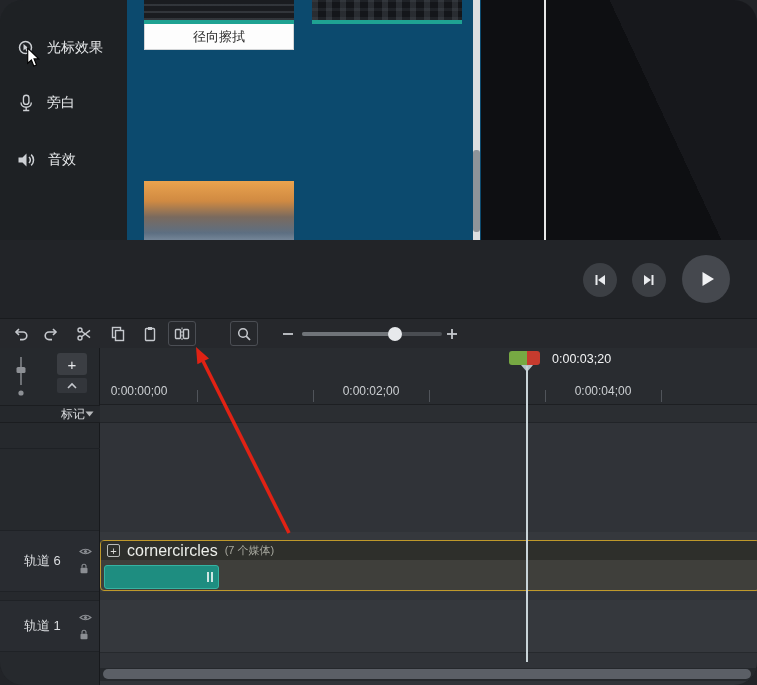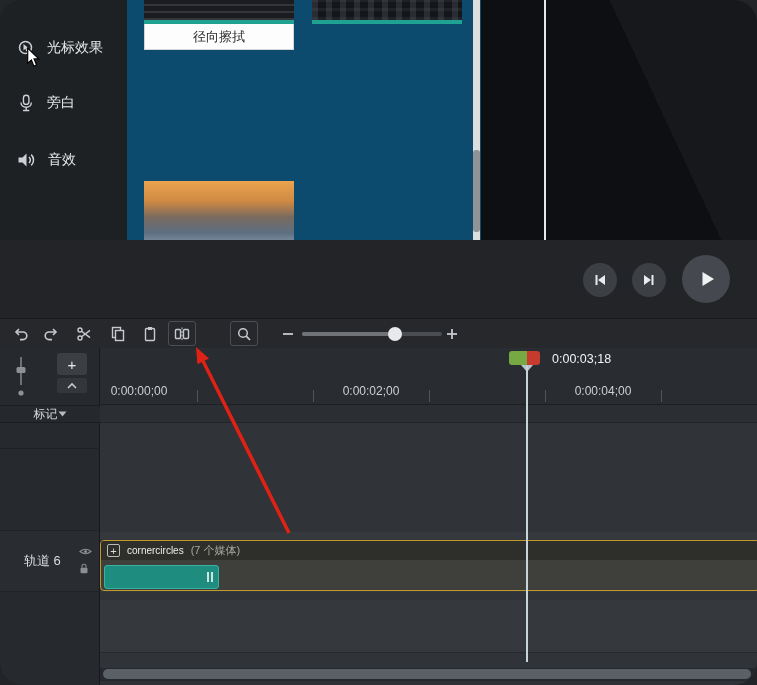--- a/index.html
+++ b/index.html
@@ -52,21 +52,21 @@
   #tb-slider-thumb{position:absolute;left:86px;top:-5px;width:14px;height:14px;border-radius:50%;background:#e7e9ec;cursor:pointer;}
 
   
   #tl-left{left:0;top:348px;width:100px;height:337px;background:#26292d;border-right:1px solid #17191c;box-sizing:border-box;}
   #add-track-btn{position:absolute;left:57px;top:5px;width:30px;height:22px;background:#3b3e43;border-radius:3px;
                  color:#e8eaec;font-size:15px;display:flex;align-items:center;justify-content:center;cursor:pointer;}
   #collapse-btn{position:absolute;left:57px;top:30px;width:30px;height:15px;background:#33363b;border-radius:2px;
                 display:flex;align-items:center;justify-content:center;cursor:pointer;}
   #marker-row{position:absolute;left:0;top:57px;width:100px;height:18px;background:#25282c;
               border-top:1px solid #1b1d20;border-bottom:1px solid #1b1d20;box-sizing:border-box;
-              display:flex;align-items:center;color:#d9dbde;font-size:12px;padding:0 6px;justify-content:center;}
+              display:flex;align-items:center;color:#d9dbde;font-size:12px;padding:0 6px;justify-content:flex-end;}
   .tl-hline{position:absolute;left:0;width:100px;height:1px;background:#1e2125;}
   .track-header{position:absolute;left:0;width:99px;background:#292c31;border-top:1px solid #1f2226;
                 border-bottom:1px solid #1f2226;box-sizing:border-box;color:#dcdee1;font-size:13px;}
   .track-header .tname{position:absolute;left:24px;top:50%;transform:translateY(-50%);}
   .th-icon{position:absolute;left:79px;cursor:pointer;}
 
   
   #ruler{left:100px;top:348px;width:657px;height:57px;background:#292c30;border-bottom:1px solid #1d1f22;box-sizing:border-box;}
   .ruler-label{position:absolute;top:36px;width:90px;text-align:center;font-size:12px;color:#cdd0d3;}
   .tick{position:absolute;top:42px;width:1px;height:12px;background:#50545a;}
@@ -81,21 +81,21 @@
   #marker-lane{position:absolute;left:0;top:0;width:657px;height:17px;background:#2b2e32;border-bottom:1px solid #212428;}
   .lane{position:absolute;left:0;width:657px;background:#35383d;}
   #lane-2{top:127px;height:60px;}
   #lane-1{top:195px;height:52px;border-bottom:1px solid #26292d;}
   #group{position:absolute;left:0;top:135px;width:660px;height:51px;border:1px solid #bf992b;
          border-radius:4px;background:rgba(191,153,43,0.08);box-sizing:border-box;}
   #group-header{position:absolute;left:0;top:0;width:100%;height:19px;background:rgba(18,20,18,0.38);
                 display:flex;align-items:center;gap:7px;padding-left:6px;box-sizing:border-box;}
   #group-plus{width:13px;height:13px;border:1px solid #b9bbb9;border-radius:2px;color:#dcdcda;font-size:11px;
               line-height:12px;text-align:center;box-sizing:border-box;cursor:pointer;}
-  #group-name{font-size:10px;color:#eceeea;}
+  #group-name{font-size:16px;color:#eceeea;}
   #group-count{font-size:11px;color:#a7a89f;}
   #clip{position:absolute;left:3px;top:24px;width:115px;height:24px;background:#1e8d80;
         border:1px solid #35b3a2;border-radius:3px;box-sizing:border-box;cursor:pointer;}
   #clip-handle{position:absolute;right:4px;top:6px;width:7px;height:10px;display:flex;gap:2px;}
   #clip-handle i{display:block;width:2px;height:10px;background:rgba(255,255,255,.78);}
   #h-scroll{position:absolute;left:0;top:263px;width:657px;height:13px;background:#25282c;}
   #h-scroll-thumb{position:absolute;left:3px;top:1px;width:648px;height:10px;background:#5b5f66;border-radius:5px;cursor:pointer;}
 
   
   #playhead-line{left:526px;top:366px;width:2px;height:296px;background:#c9d4d8;z-index:5;}
@@ -263,35 +263,46 @@
       <svg class="th-icon" style="top:16px" width="13" height="9" viewBox="0 0 13 9">
         <path d="M1 4.5 Q6.5 0 12 4.5 Q6.5 9 1 4.5 Z" fill="none" stroke="#8b8e93" stroke-width="1.1"></path>
         <circle cx="6.5" cy="4.5" r="1.5" fill="#8b8e93"></circle>
       </svg>
       <svg class="th-icon" style="top:32px" width="10" height="11" viewBox="0 0 10 11">
         <rect x="1.5" y="4.8" width="7" height="5.4" rx="1" fill="#8b8e93"></rect>
         <path d="M3 4.8 V3.2 a2 2 0 0 1 4 0 V4.8" fill="none" stroke="#8b8e93" stroke-width="1.1"></path>
       </svg>
     </div>
 
+    <div class="track-header" style="top:252px;height:52px">
+      <span class="tname">轨道 1</span>
+      <svg class="th-icon" style="top:12px" width="13" height="9" viewBox="0 0 13 9">
+        <path d="M1 4.5 Q6.5 0 12 4.5 Q6.5 9 1 4.5 Z" fill="none" stroke="#8b8e93" stroke-width="1.1"></path>
+        <circle cx="6.5" cy="4.5" r="1.5" fill="#8b8e93"></circle>
+      </svg>
+      <svg class="th-icon" style="top:28px" width="10" height="11" viewBox="0 0 10 11">
+        <rect x="1.5" y="4.8" width="7" height="5.4" rx="1" fill="#8b8e93"></rect>
+        <path d="M3 4.8 V3.2 a2 2 0 0 1 4 0 V4.8" fill="none" stroke="#8b8e93" stroke-width="1.1"></path>
+      </svg>
+    </div>
   </div>
 
   <div id="ruler" class="abs">
     <div class="tick" style="left:97px"></div>
     <div class="tick" style="left:213px"></div>
     <div class="tick" style="left:329px"></div>
     <div class="tick" style="left:445px"></div>
     <div class="tick" style="left:561px"></div>
     <div class="ruler-label" style="left:-6px">0:00:00;00</div>
     <div class="ruler-label" style="left:226px">0:00:02;00</div>
     <div class="ruler-label" style="left:458px">0:00:04;00</div>
     <div id="flag-green"></div>
     <div id="flag-red"></div>
     <div id="flag-notch"></div>
-    <div id="cur-time">0:00:03;18</div>
+    <div id="cur-time">0:00:03;20</div>
   </div>
 
   <div id="tracks" class="abs">
     <div id="marker-lane"></div>
     <div id="lane-2" class="lane"></div>
     <div id="lane-1" class="lane"></div>
 
     <div id="group">
       <div id="group-header">
         <div id="group-plus">+</div>

